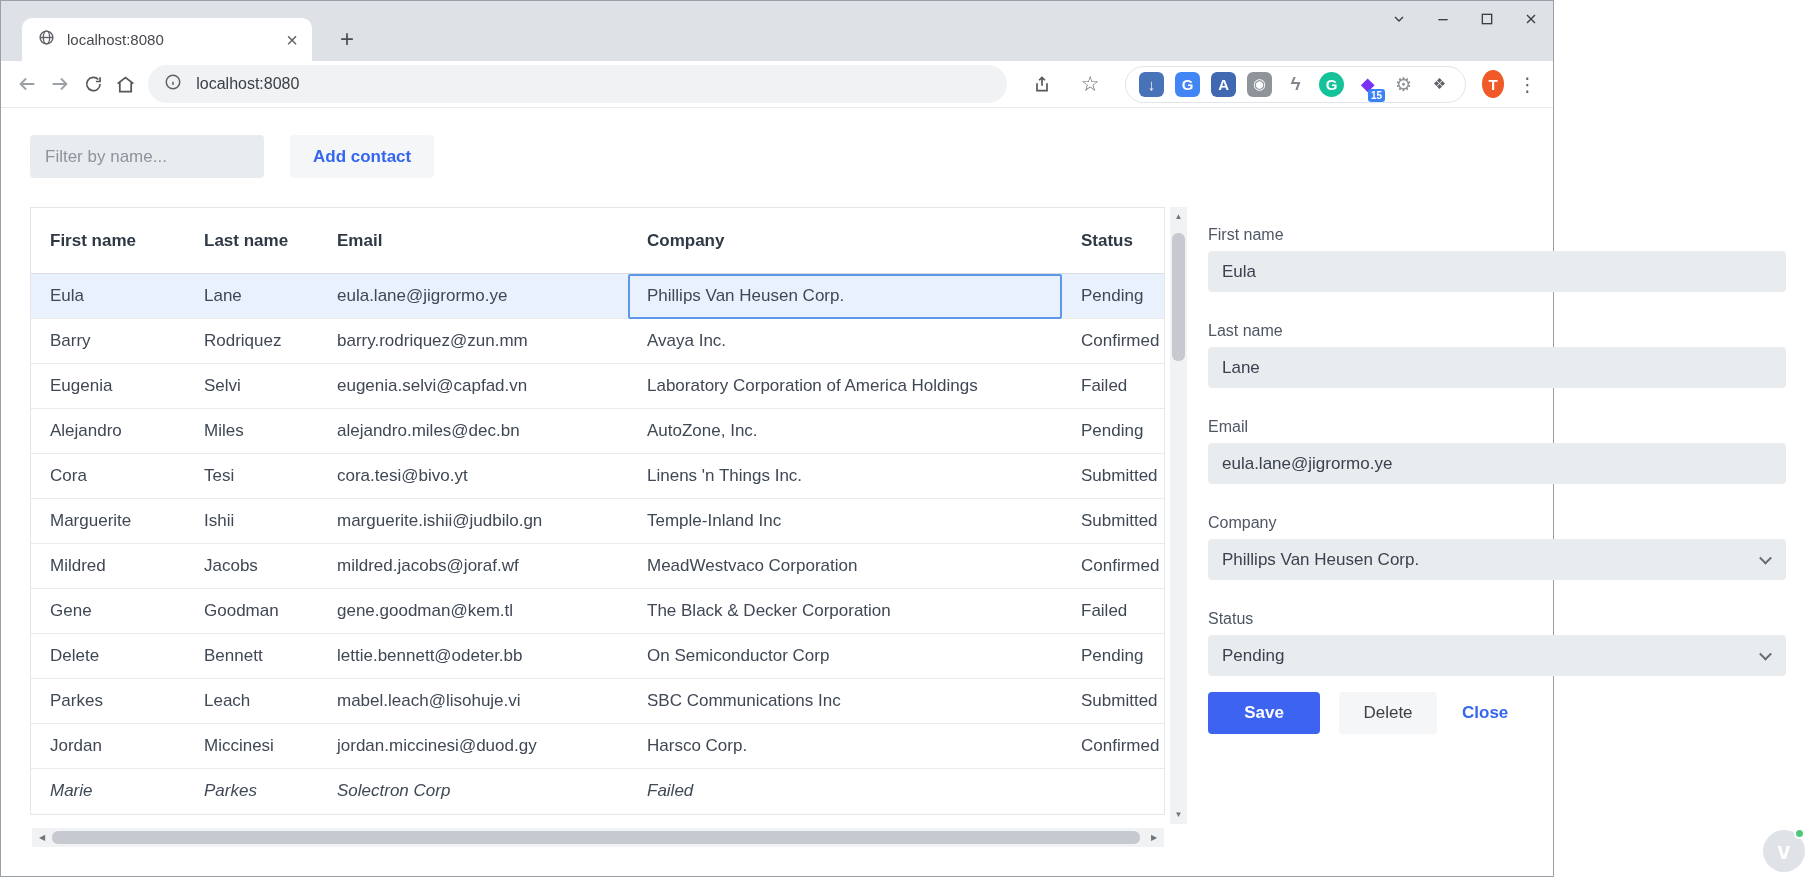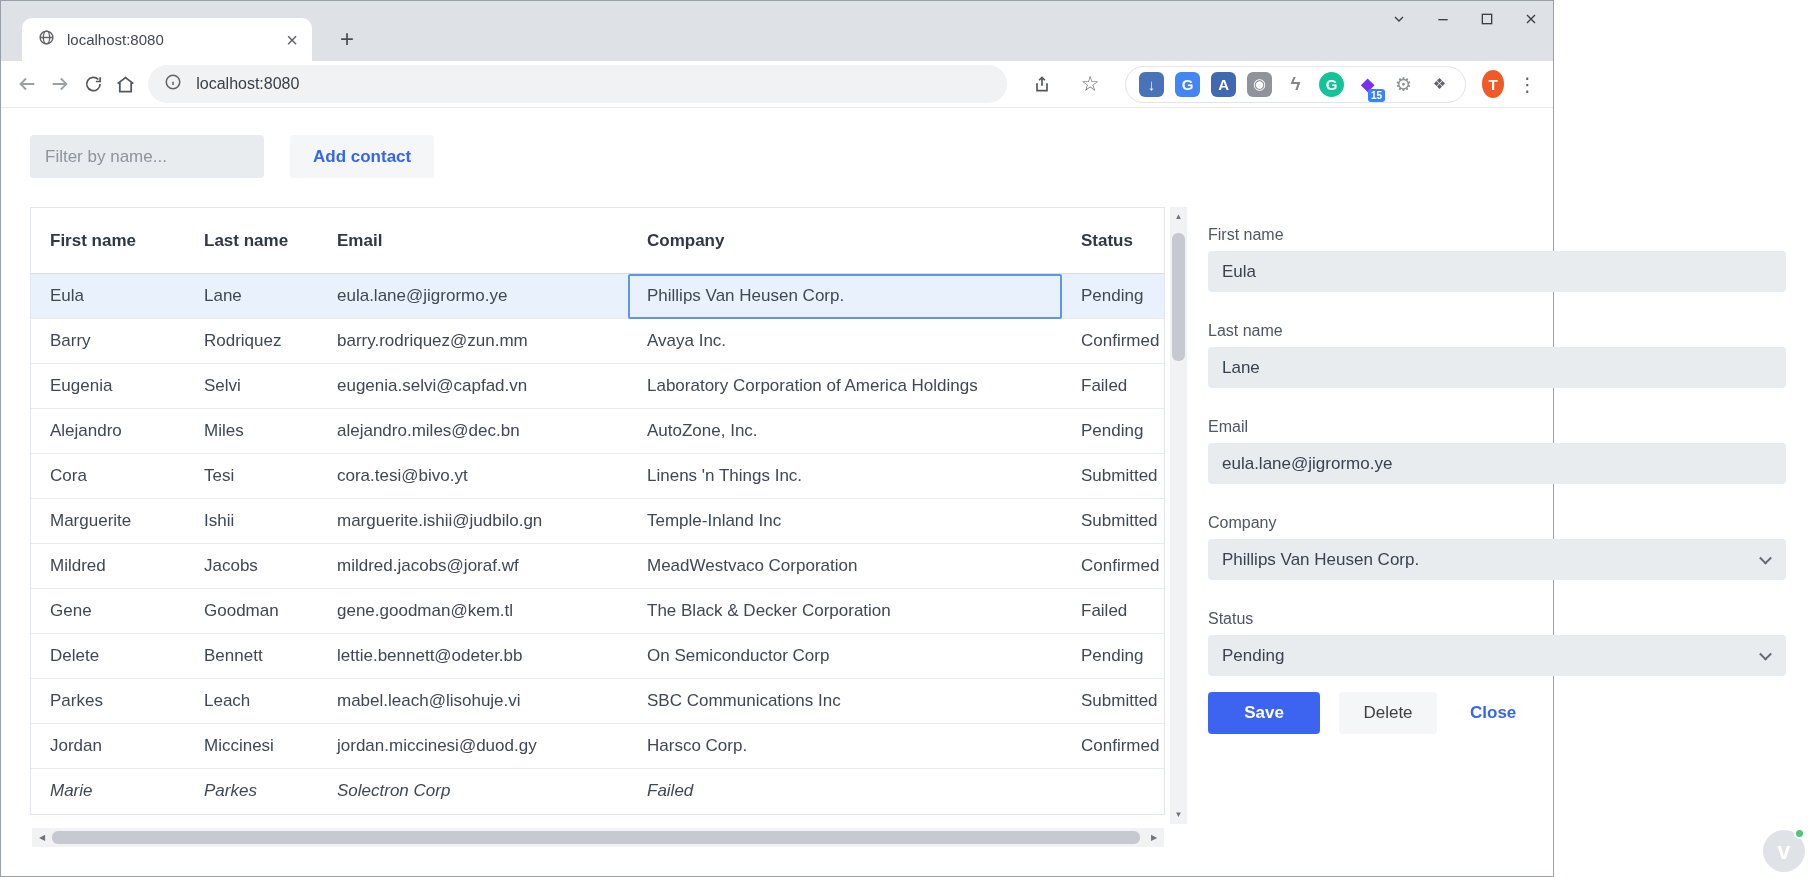--- a/index.html
+++ b/index.html
@@ -84,21 +84,21 @@
   .selectbox { position:relative; width:100%; height:41px; background:#e9ecef; border-radius:4px;
                display:flex; align-items:center; padding:0 14px; font-size:17px; color:#39424e; cursor:pointer; }
   .chev { position:absolute; right:16px; top:50%; width:9px; height:9px; border-right:2px solid #646b74;
           border-bottom:2px solid #646b74; transform:translateY(-70%) rotate(45deg); }
   .btnrow { display:flex; align-items:center; margin-top:-13px; }
   .btn-save { width:112px; height:42px; background:#3c64f0; color:#fff; border:none; border-radius:4px;
               font-size:17px; font-weight:700; font-family:inherit; cursor:pointer; }
   .btn-delete { width:98px; height:42px; background:#f5f6f8; color:#404040; border:none; border-radius:4px;
                 font-size:17px; font-weight:400; font-family:inherit; margin-left:19px; cursor:pointer; }
   .btn-close { height:42px; background:transparent; color:#3566ef; border:none; font-size:17px;
-               font-weight:600; font-family:inherit; margin-left:33px; cursor:pointer; }
+               font-weight:600; font-family:inherit; margin-left:25px; cursor:pointer; }
 
   
   .watermark { position:absolute; left:1762px; top:829px; width:42px; height:42px; border-radius:50%;
                background:#dadfe4; opacity:.85; display:flex; align-items:center; justify-content:center;
                color:#fff; font-size:23px; font-weight:700; }
   .watermark .dot { position:absolute; right:0px; top:-2px; width:11px; height:11px; border-radius:50%;
                     background:#2fbf62; border:2px solid #fff; }
 </style>
 </head>
 <body>

